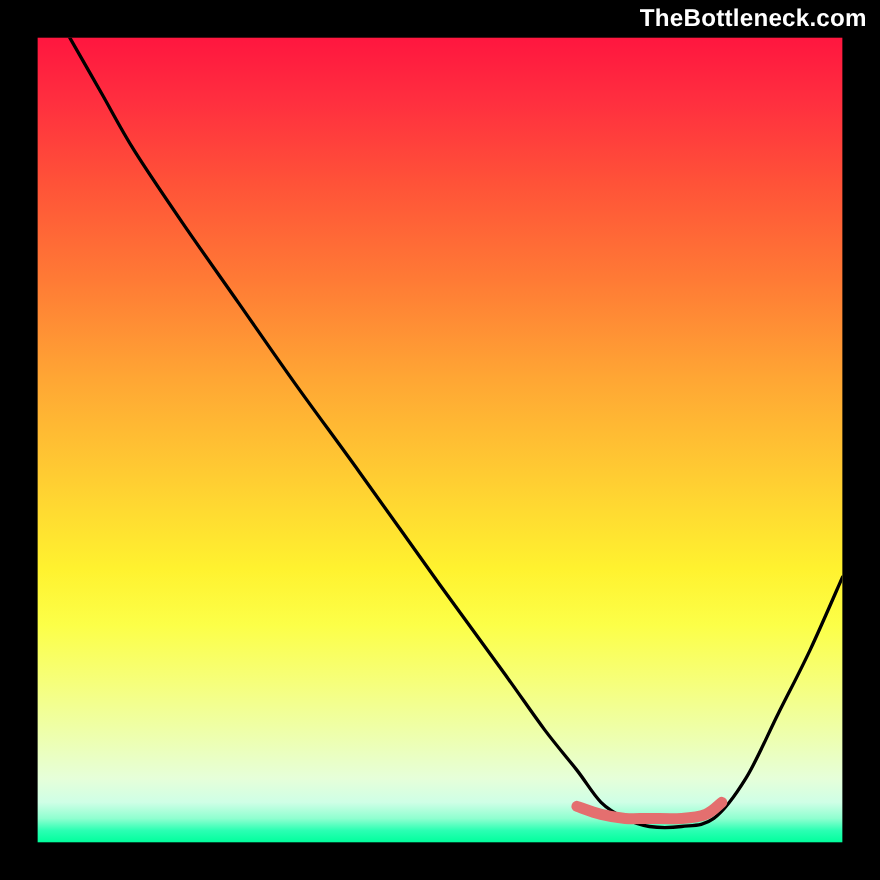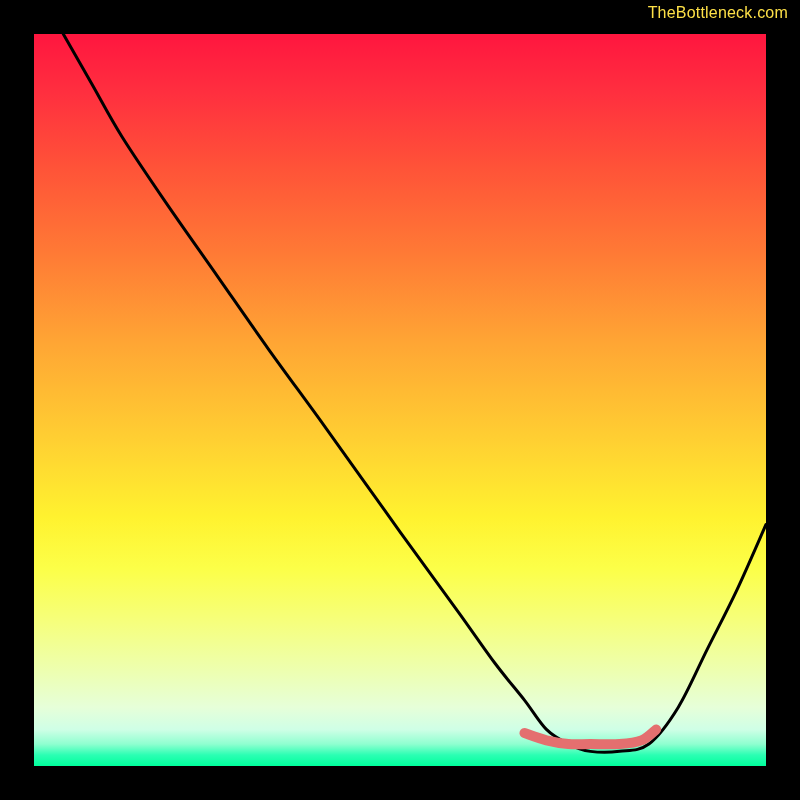--- a/index.html
+++ b/index.html
@@ -8,23 +8,23 @@
     position: relative;
     width: 800px;
     height: 800px;
     background: #000;
   }
   .watermark {
     position: absolute;
     top: 4px;
     right: 12px;
     font-family: Arial, Helvetica, sans-serif;
-    font-size: 16px;
-    font-weight: 400;
-    color: #fde047;
+    font-size: 22px;
+    font-weight: 700;
+    color: #ffffff;
     letter-spacing: 0.2px;
     z-index: 10;
   }
   .plot-frame {
     position: absolute;
     left: 34px;
     top: 34px;
     width: 732px;
     height: 732px;
     overflow: hidden;

